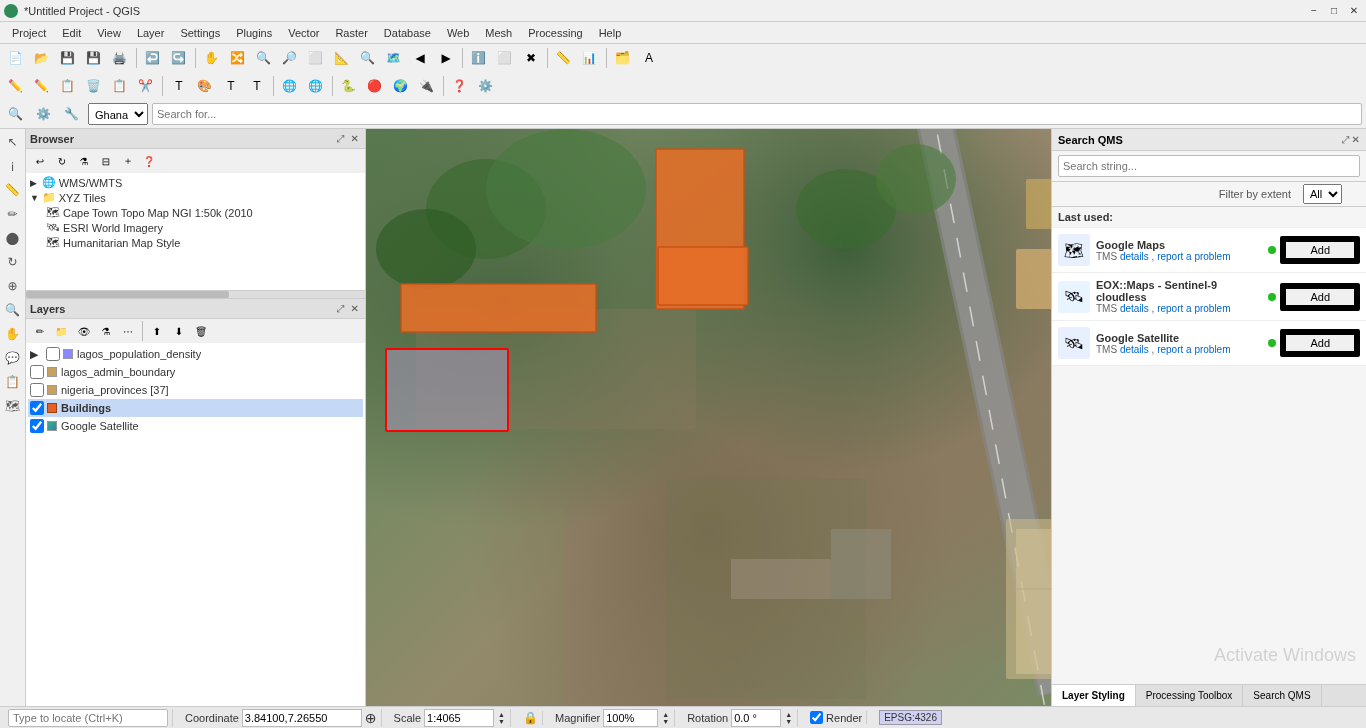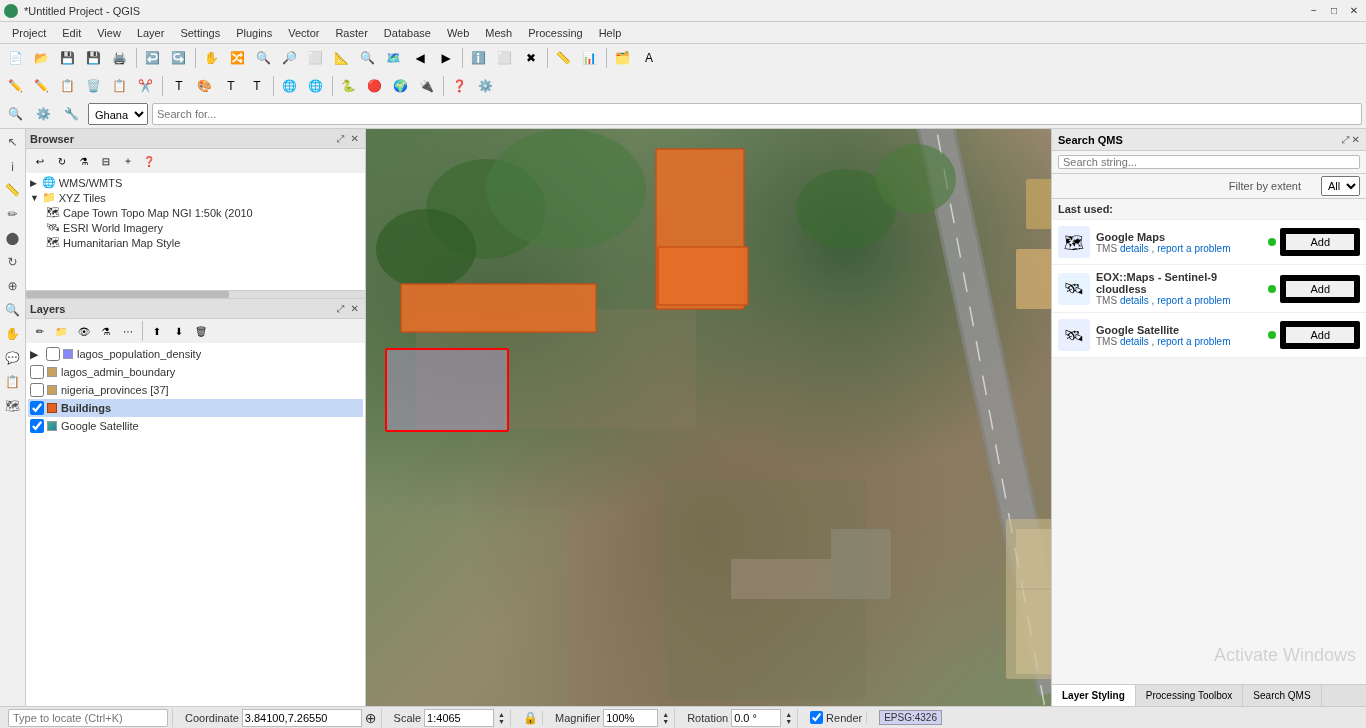--- a/index.html
+++ b/index.html
@@ -69,22 +69,22 @@
       linear-gradient(135deg, #5a7a50 0%, #7a8a65 30%, #9a8a70 50%, #8a7a60 70%, #7a8a65 100%);
       position: absolute; top: 0; left: 0; width: 100%; height: 100%; }
 
     
     .right-panel { width: 315px; background: #f5f5f5; border-left: 1px solid #ccc; display: flex; flex-direction: column; overflow: hidden; }
     .qms-header { background: #e8e8e8; height: 22px; display: flex; align-items: center; justify-content: space-between; padding: 0 6px; border-bottom: 1px solid #ccc; }
     .qms-title { font-size: 11px; font-weight: bold; }
     .qms-controls { display: flex; gap: 2px; }
     .qms-ctrl { font-size: 10px; cursor: pointer; color: #555; }
     .qms-search-area { padding: 4px 6px; border-bottom: 1px solid #ccc; }
-    .qms-search-input { width: 100%; height: 14px; font-size: 11px; padding: 0 4px; border: 1px solid #bbb; border-radius: 2px; }
-    .qms-filter-row { display: flex; align-items: center; justify-content: flex-end; padding: 2px 6px; gap: 20px; border-bottom: 1px solid #ccc; }
+    .qms-search-input { width: 100%; height: 22px; font-size: 11px; padding: 0 4px; border: 1px solid #bbb; border-radius: 2px; }
+    .qms-filter-row { display: flex; align-items: center; justify-content: flex-end; padding: 2px 24px; gap: 12px; border-bottom: 1px solid #ccc; }
     .qms-filter-label { font-size: 11px; color: #555; }
     .qms-filter-select { height: 20px; font-size: 11px; padding: 0 2px; }
     .qms-last-used { padding: 4px 6px; font-size: 11px; font-weight: bold; color: #333; border-bottom: 1px solid #eee; }
     .qms-service { display: flex; align-items: center; padding: 6px 6px; border-bottom: 1px solid #eee; background: #fff; gap: 6px; }
     .qms-service-icon { width: 32px; height: 32px; flex-shrink: 0; display: flex; align-items: center; justify-content: center; background: #e0e8ff; border-radius: 3px; font-size: 16px; }
     .qms-service-info { flex: 1; }
     .qms-service-name { font-size: 11px; font-weight: bold; color: #333; }
     .qms-service-sub { font-size: 10px; color: #666; }
     .qms-service-sub a { color: #0066cc; text-decoration: none; }
     .qms-service-actions { display: flex; align-items: center; gap: 4px; flex-shrink: 0; }

